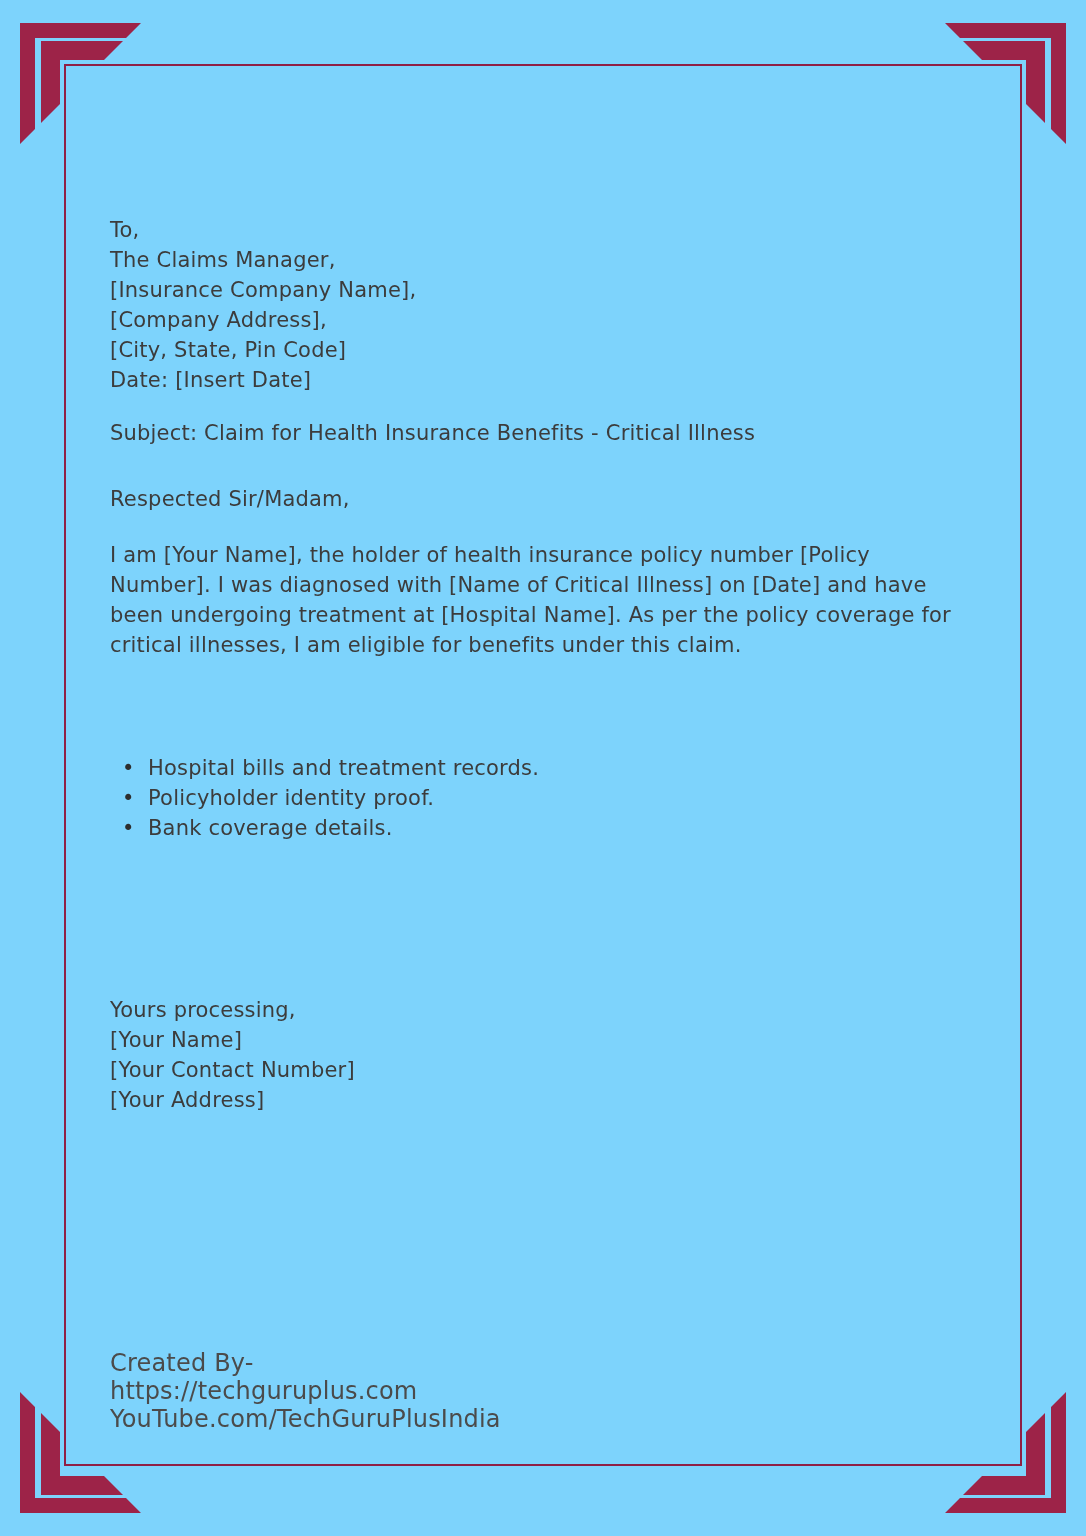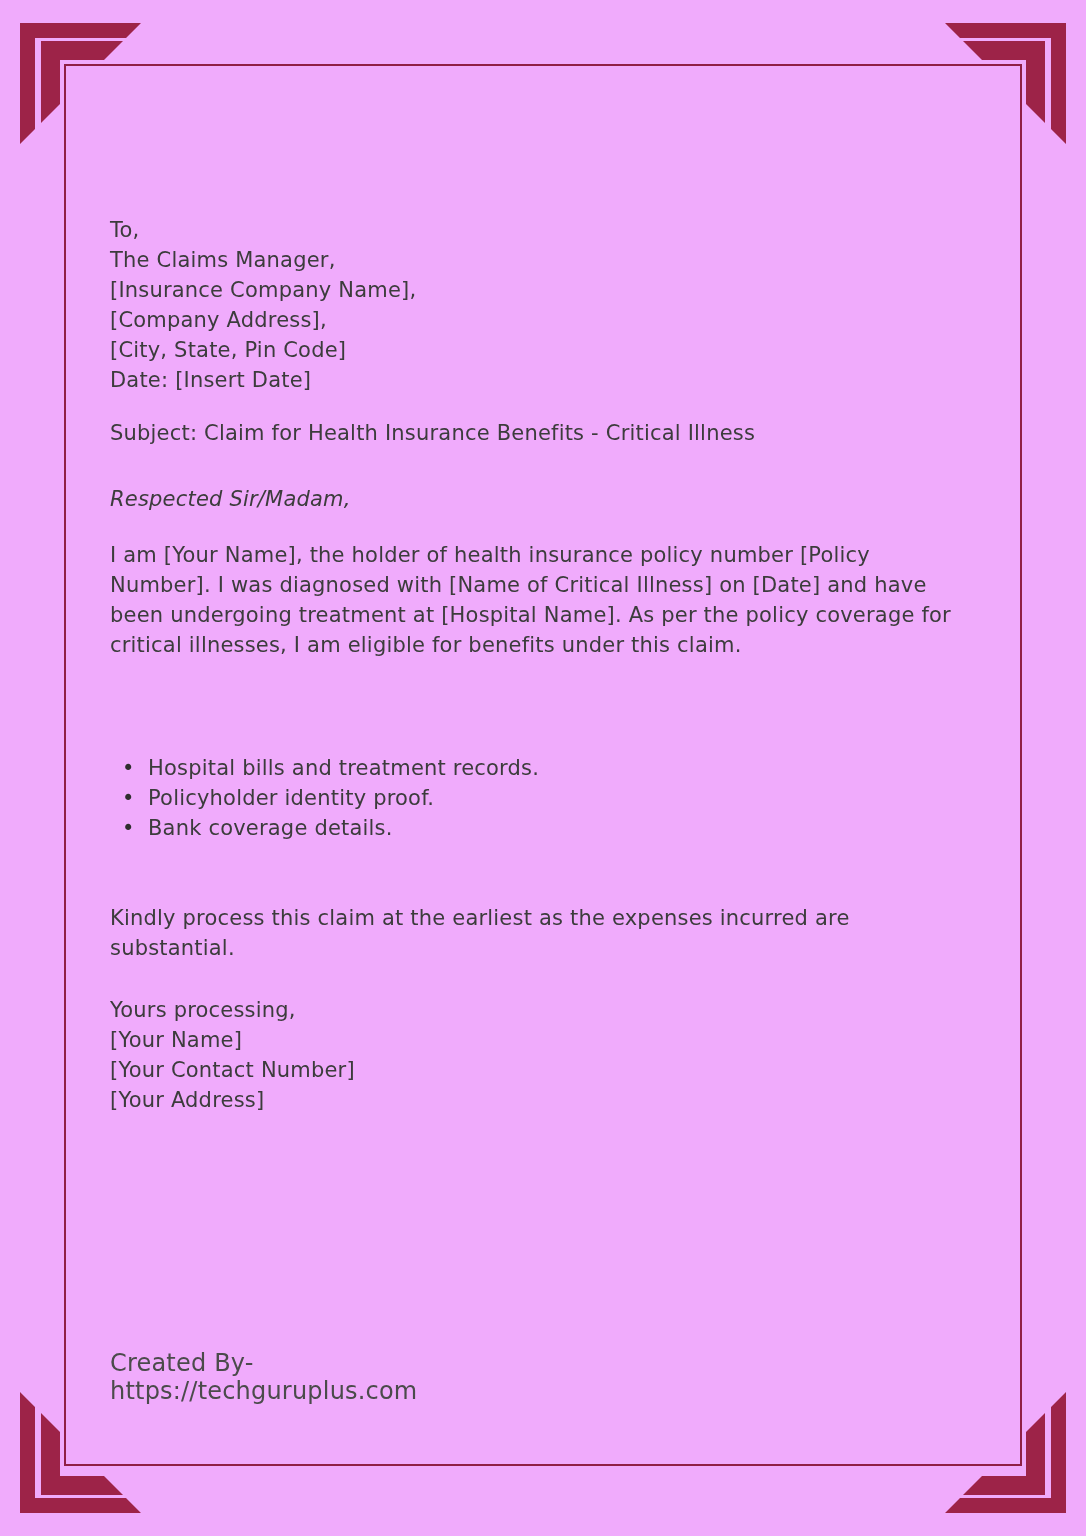--- a/index.html
+++ b/index.html
@@ -5,21 +5,21 @@
   * { margin: 0; padding: 0; box-sizing: border-box; }
   html, body { background: #ffffff; }
   body {
     font-family: "DejaVu Sans", "Liberation Sans", sans-serif;
     color: #3c3c3c;
   }
   .page {
     position: relative;
     width: 1086px;
     height: 1536px;
-    background: #f0abfc;
+    background: #7dd3fc;
     overflow: hidden;
   }
   .frame {
     position: absolute;
     left: 64px;
     top: 64px;
     width: 958px;
     height: 1402px;
     border: 2px solid #8f1f44;
   }
@@ -37,21 +37,21 @@
   .block {
     position: absolute;
     left: 110px;
     width: 862px;
     font-size: 21px;
     line-height: 30px;
     letter-spacing: 0.2px;
   }
   .recipient   { top: 215px; }
   .subject     { top: 418px; }
-  .salutation  { top: 484px; font-style: italic; }
+  .salutation  { top: 484px; }
   .para1       { top: 540px; }
   .para2       { top: 690px; }
   .attachments { top: 753px; list-style: none; }
   .attachments li {
     position: relative;
     padding-left: 38px;
     line-height: 30px;
   }
   .attachments li::before {
     content: "\2022";
@@ -109,27 +109,27 @@
 
   <div class="block para1">I am [Your Name], the holder of health insurance policy number [Policy Number]. I was diagnosed with [Name of Critical Illness] on [Date] and have been undergoing treatment at [Hospital Name]. As per the policy coverage for critical illnesses, I am eligible for benefits under this claim.</div>
 
 
   <ul class="block attachments">
     <li>Hospital bills and treatment records.</li>
     <li>Policyholder identity proof.</li>
     <li>Bank coverage details.</li>
   </ul>
 
-  <div class="block para3">Kindly process this claim at the earliest as the expenses incurred are substantial.</div>
 
   <div class="block signature">
     <div>Yours processing,</div>
     <div>[Your Name]</div>
     <div>[Your Contact Number]</div>
     <div>[Your Address]</div>
   </div>
 
   <div class="block footer">
     <div>Created By-</div>
     <div>https://techguruplus.com</div>
+    <div>YouTube.com/TechGuruPlusIndia</div>
   </div>
 
 </div>
 
 </body></html>

